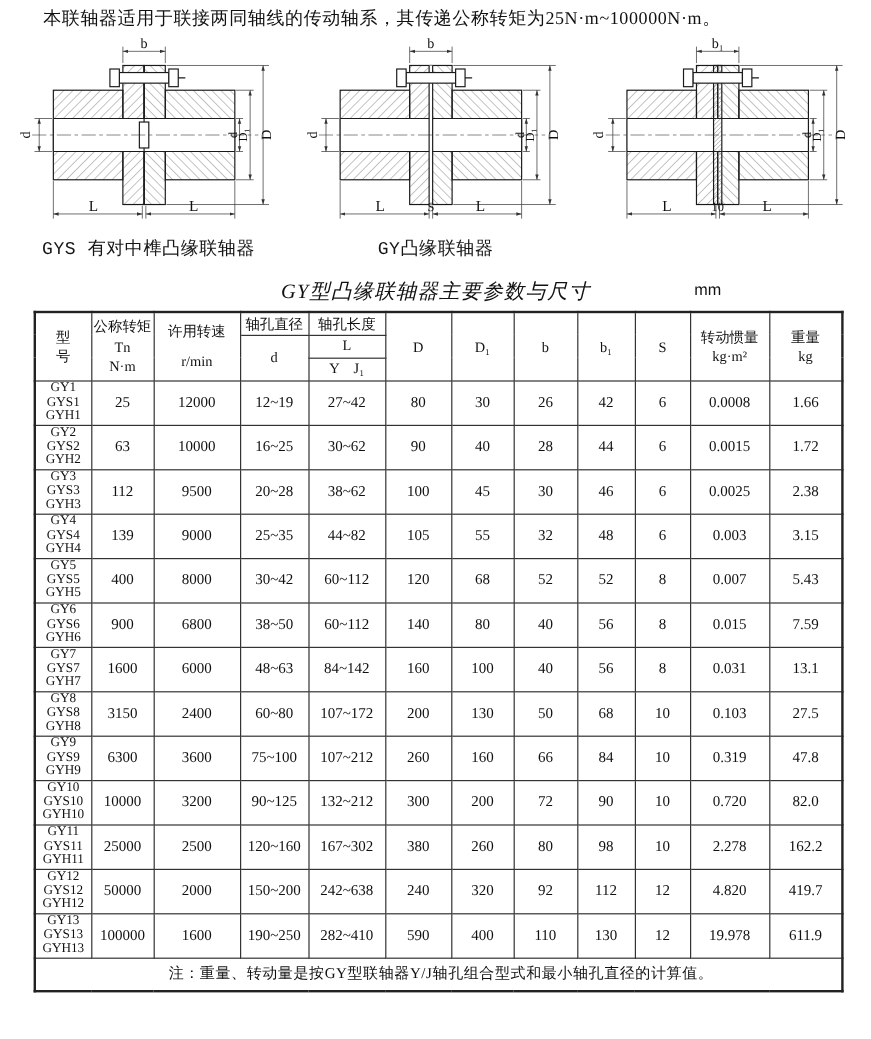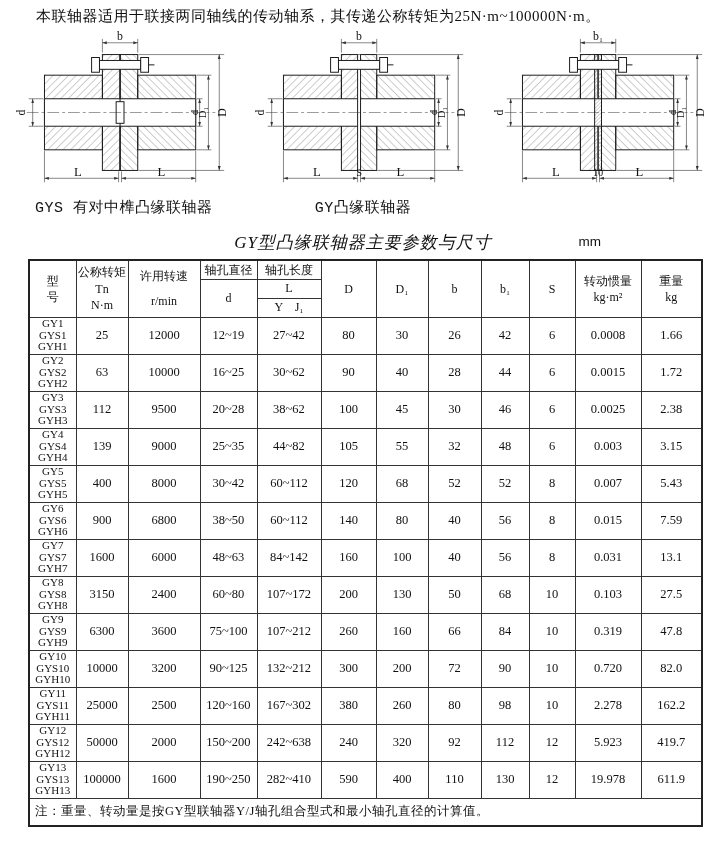--- a/index.html
+++ b/index.html
@@ -17,21 +17,21 @@
      font-family:"Liberation Sans","DejaVu Sans",sans-serif;}
   table{border-collapse:collapse;table-layout:fixed;width:673px;margin:0 auto 0 28px;
      border:2px solid #222;}
   th,td{border:1px solid #333;text-align:center;vertical-align:middle;padding:0 1px;
      font-weight:normal;overflow:hidden;}
   th{font-size:12px;line-height:1.35;}
   thead tr{height:19px;}
   tbody td{font-size:12.5px;height:36px;}
   .pl{white-space:pre-line;}
   td.model{font-size:11px;line-height:1.05;white-space:pre-line;font-family:"Liberation Serif",serif;margin-left:36px;}
-  tr.noterow td{height:26px;text-align:left;font-size:12.5px;padding-left:5px;letter-spacing:.5px;}
+  tr.noterow td{height:26px;text-align:center;font-size:12.5px;padding-left:5px;letter-spacing:.5px;}
 </style>
 </head>
 <body>
 
 <div class="page">
 
   <p class="intro">本联轴器适用于联接两同轴线的传动轴系，其传递公称转矩为25N·m~100000N·m。</p>
 
   <div class="diagrams">
 
@@ -474,21 +474,21 @@
 GYH12</td>
           <td>50000</td>
           <td>2000</td>
           <td>150~200</td>
           <td>242~638</td>
           <td>240</td>
           <td>320</td>
           <td>92</td>
           <td>112</td>
           <td>12</td>
-          <td>5.923</td>
+          <td>4.820</td>
           <td>419.7</td>
         </tr>
         <tr>
           <td class="model">GY13
 GYS13
 GYH13</td>
           <td>100000</td>
           <td>1600</td>
           <td>190~250</td>
           <td>282~410</td>

